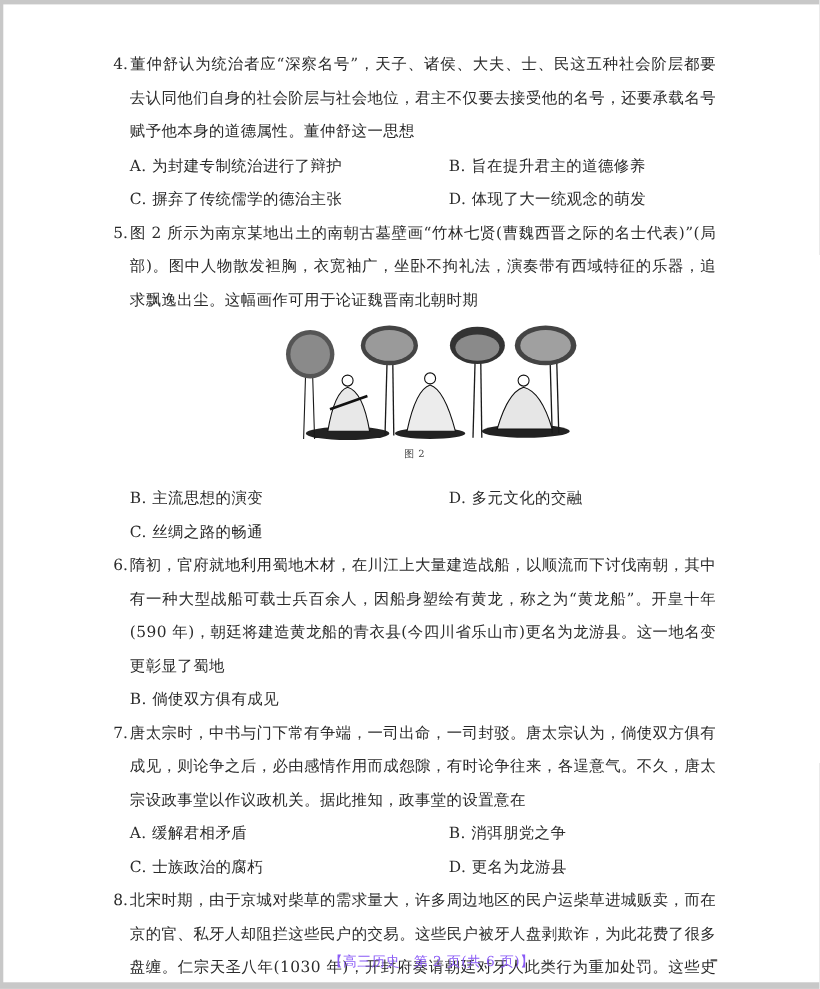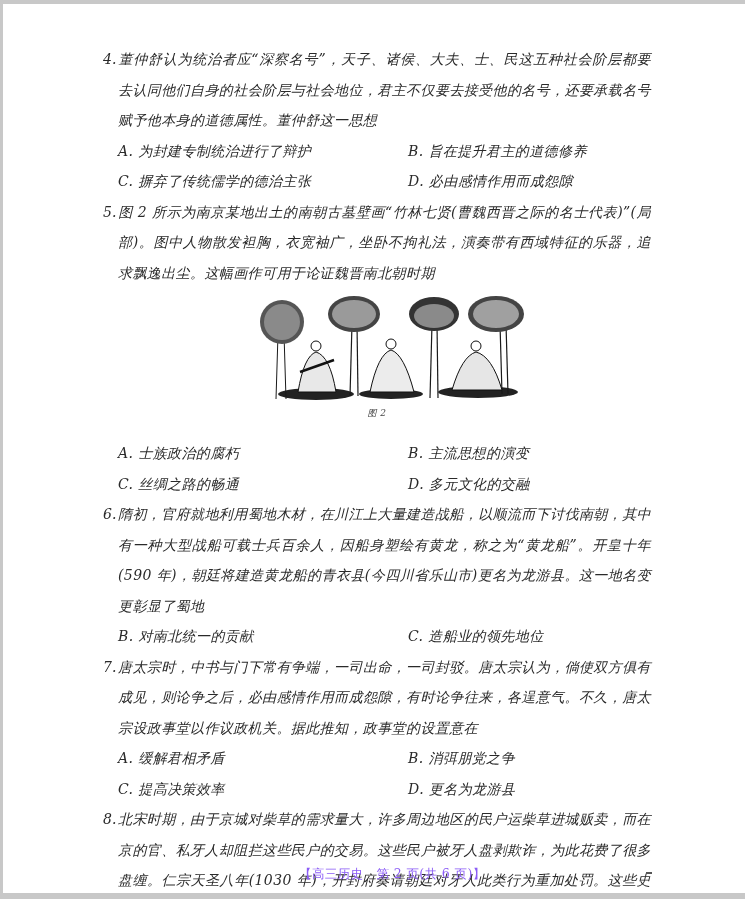--- a/index.html
+++ b/index.html
@@ -27,21 +27,20 @@
       position: absolute;
       left: 100px;
       top: 40px;
       width: 548px;
       font-size: 14px;
       line-height: 30.5px;
       letter-spacing: 0.4px;
     }
     .q {
       position: relative;
-      font-style: italic;
     }
     .q .stem {
       padding-left: 15px;
       text-indent: -15px;
       text-align: justify;
       text-align-last: left;
     }
     .q .num {
       display: inline-block;
       width: 15px;
@@ -100,21 +99,21 @@
 
 <div class="page">
   <div class="content">
 
     <div class="q">
       <div class="stem"><span class="num">4.</span><span>董仲舒认为统治者应“深察名号”，天子、诸侯、大夫、士、民这五种社会阶层都要去认同他们自身的社会阶层与社会地位，君主不仅要去接受他的名号，还要承载名号赋予他本身的道德属性。董仲舒这一思想</span></div>
       <div class="opts2">
         <div class="opt"><span>A.</span> <span>为封建专制统治进行了辩护</span></div>
         <div class="opt"><span>B.</span> <span>旨在提升君主的道德修养</span></div>
         <div class="opt"><span>C.</span> <span>摒弃了传统儒学的德治主张</span></div>
-        <div class="opt"><span>D.</span> <span>必由感情作用而成怨隙</span></div>
+        <div class="opt"><span>D.</span> <span>体现了大一统观念的萌发</span></div>
       </div>
     </div>
 
     <div class="q">
       <div class="stem"><span class="num">5.</span><span>图 2 所示为南京某地出土的南朝古墓壁画“竹林七贤(曹魏西晋之际的名士代表)”(局部)。图中人物散发袒胸，衣宽袖广，坐卧不拘礼法，演奏带有西域特征的乐器，追求飘逸出尘。这幅画作可用于论证魏晋南北朝时期</span></div>
       <div class="figure">
         <svg class="fig-art" viewBox="0 0 270 112" xmlns="http://www.w3.org/2000/svg">
           <rect x="0" y="0" width="270" height="112" fill="#ffffff"></rect>
 
           <ellipse cx="60" cy="100" rx="38" ry="6" fill="#222"></ellipse>
@@ -155,41 +154,39 @@
 
           <circle cx="135" cy="50" r="5" fill="#fff" stroke="#111"></circle>
           <path d="M114 98 Q122 60 135 56 Q148 60 158 98 Z" fill="#ececec" stroke="#111"></path>
 
           <circle cx="220" cy="52" r="5" fill="#fff" stroke="#111"></circle>
           <path d="M196 96 Q206 62 220 58 Q236 62 246 96 Z" fill="#e6e6e6" stroke="#111"></path>
         </svg>
         <div class="fig-caption">图 2</div>
       </div>
       <div class="opts2">
-        <div class="opt"><span>A.</span> <span>士族政治的腐朽</span></div>
         <div class="opt"><span>B.</span> <span>主流思想的演变</span></div>
+        <div class="opt"><span>D.</span> <span>多元文化的交融</span></div>
         <div class="opt"><span>C.</span> <span>丝绸之路的畅通</span></div>
-        <div class="opt"><span>D.</span> <span>多元文化的交融</span></div>
       </div>
     </div>
 
     <div class="q">
       <div class="stem"><span class="num">6.</span><span>隋初，官府就地利用蜀地木材，在川江上大量建造战船，以顺流而下讨伐南朝，其中有一种大型战船可载士兵百余人，因船身塑绘有黄龙，称之为“黄龙船”。开皇十年(590 年)，朝廷将建造黄龙船的青衣县(今四川省乐山市)更名为龙游县。这一地名变更彰显了蜀地</span></div>
       <div class="opts2">
-        <div class="opt"><span>B.</span> <span>对南北统一的贡献</span></div>
-        <div class="opt"><span>C.</span> <span>造船业的领先地位</span></div>
+        <div class="opt"><span>B.</span> <span>倘使双方俱有成见</span></div>
       </div>
     </div>
 
     <div class="q">
       <div class="stem"><span class="num">7.</span><span>唐太宗时，中书与门下常有争端，一司出命，一司封驳。唐太宗认为，倘使双方俱有成见，则论争之后，必由感情作用而成怨隙，有时论争往来，各逞意气。不久，唐太宗设政事堂以作议政机关。据此推知，政事堂的设置意在</span></div>
       <div class="opts2">
         <div class="opt"><span>A.</span> <span>缓解君相矛盾</span></div>
         <div class="opt"><span>B.</span> <span>消弭朋党之争</span></div>
-        <div class="opt"><span>C.</span> <span>提高决策效率</span></div>
+        <div class="opt"><span>C.</span> <span>士族政治的腐朽</span></div>
         <div class="opt"><span>D.</span> <span>更名为龙游县</span></div>
       </div>
     </div>
 
     <div class="q">
       <div class="stem"><span class="num">8.</span><span>北宋时期，由于京城对柴草的需求量大，许多周边地区的民户运柴草进城贩卖，而在京的官、私牙人却阻拦这些民户的交易。这些民户被牙人盘剥欺诈，为此花费了很多盘缠。仁宗天圣八年(1030 年)，开封府奏请朝廷对牙人此类行为重加处罚。这些史实表明北宋</span></div>
 
     </div>
 
   </div>

